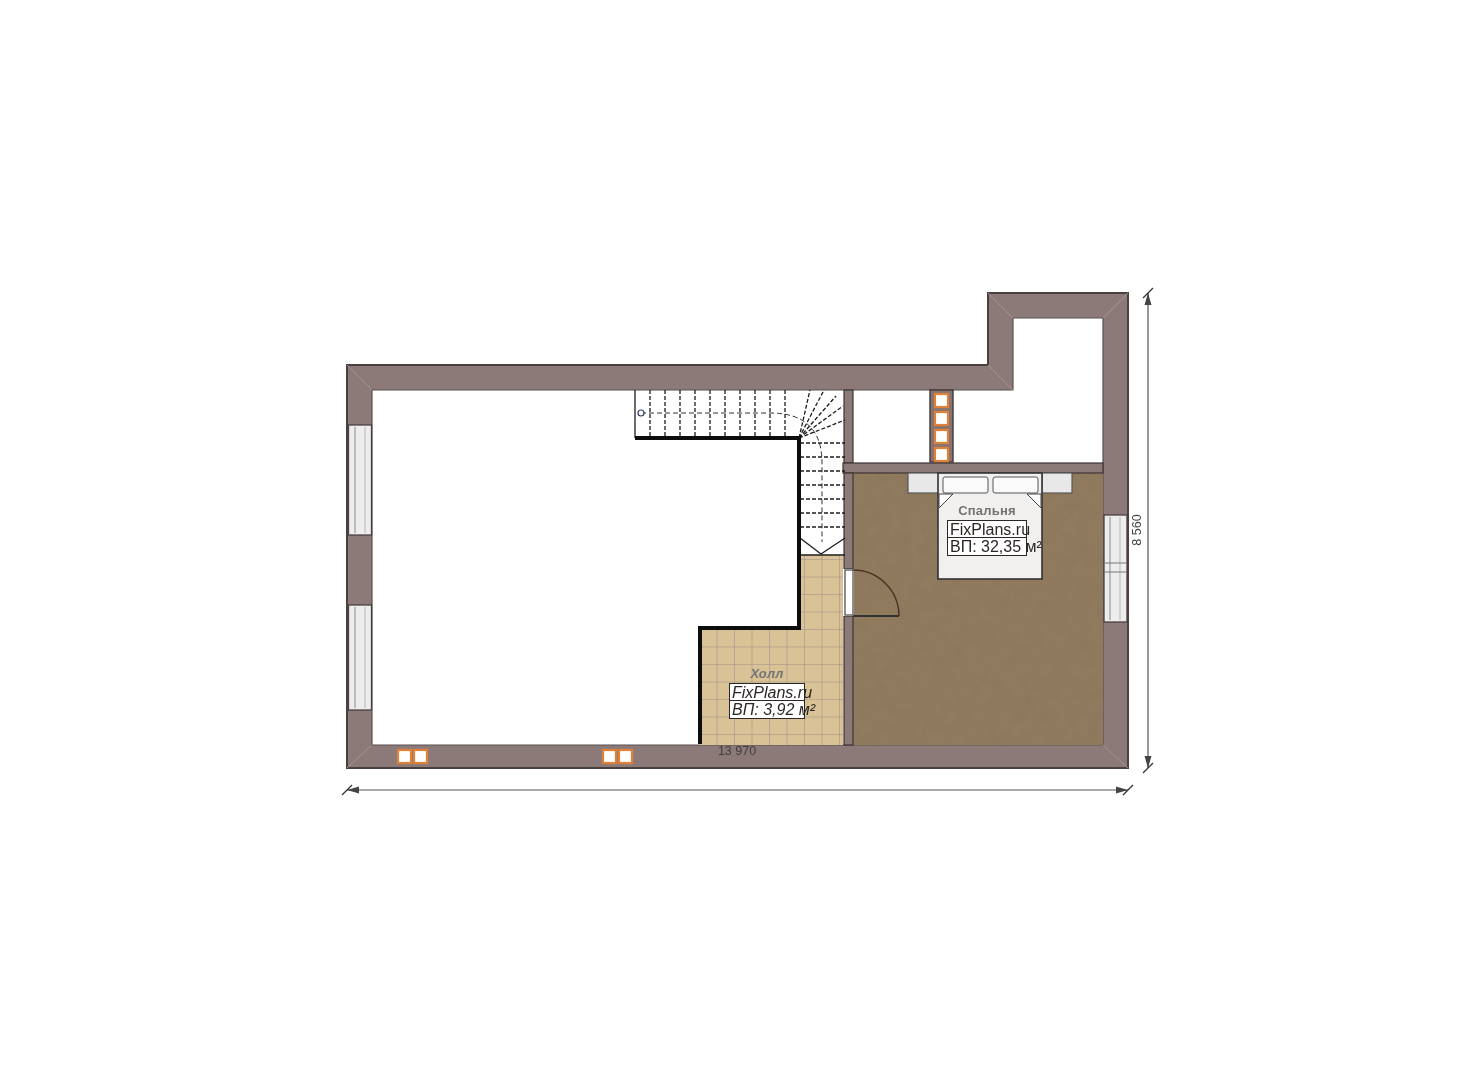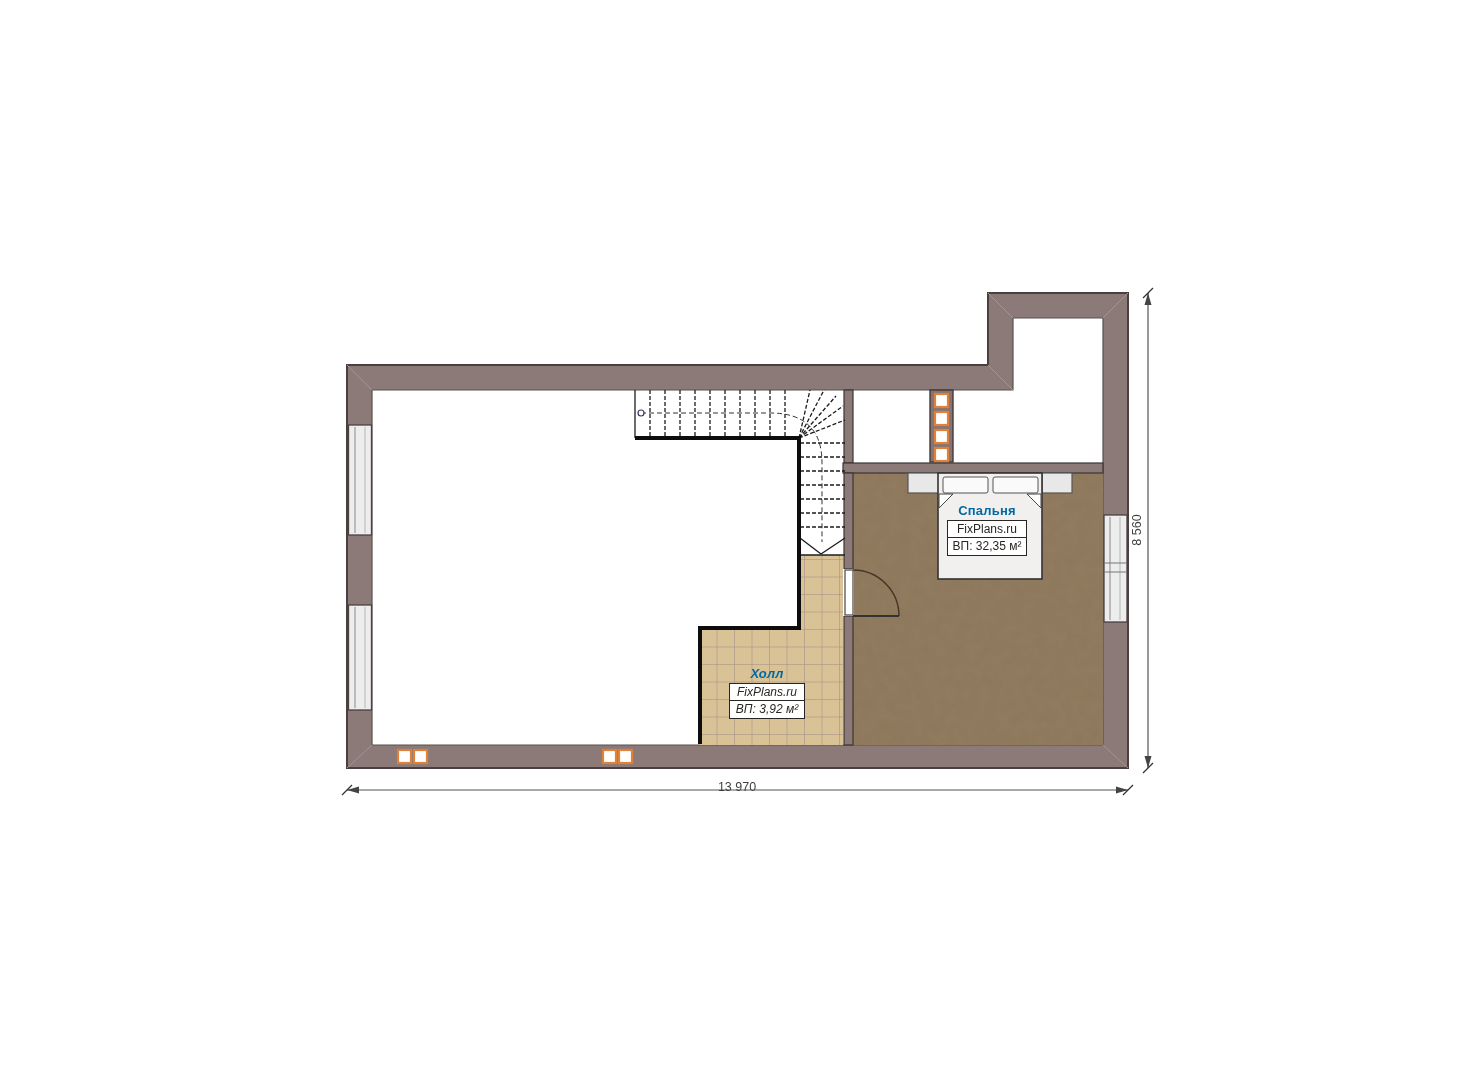--- a/index.html
+++ b/index.html
@@ -3,23 +3,23 @@
 <meta charset="utf-8">
 <style>
   html,body{margin:0;padding:0;}
   body{
     width:1473px;height:1080px;background:#ffffff;position:relative;overflow:hidden;
     font-family:"Liberation Sans", sans-serif;
   }
   .stage{position:absolute;inset:0;}
   svg{position:absolute;left:0;top:0;}
   .room-label{position:absolute;text-align:center;color:#2e2a28;z-index:5;}
-  .room-name{font-weight:bold;font-size:13px;letter-spacing:.2px;margin-bottom:2px;color:#0369a1;}
+  .room-name{font-weight:bold;font-size:13px;letter-spacing:.2px;margin-bottom:2px;color:#737373;}
   .lbl-box{
-    border:1.6px solid #2a2624;background:#ffffff;font-size:12px;line-height:15px;
+    border:1.6px solid #2a2624;background:#ffffff;font-size:16px;line-height:15px;
     padding:1px 2px;color:#2b2624;white-space:nowrap;
   }
   .lbl-box + .lbl-box{margin-top:-1.6px;}
   .dim{position:absolute;font-size:12.5px;color:#3f3f3f;text-align:center;z-index:4;}
   .dim-right{transform:rotate(-90deg);transform-origin:center center;}
 </style>
 </head>
 <body>
 
 <div class="stage">
@@ -188,16 +188,16 @@
     <div class="lbl-box">FixPlans.ru</div>
     <div class="lbl-box">ВП: 32,35 м²</div>
   </div>
 
   <div class="room-label" style="left:729px;top:666px;width:76px;font-style:italic;">
     <div class="room-name">Холл</div>
     <div class="lbl-box">FixPlans.ru</div>
     <div class="lbl-box">ВП: 3,92 м²</div>
   </div>
 
-  <div class="dim" style="left:687px;top:780px;width:100px;">13 970</div>
+  <div class="dim" style="left:687px;top:744px;width:100px;">13 970</div>
   <div class="dim dim-right" style="left:1108px;top:522px;width:60px;height:16px;">8 560</div>
 
 </div>
 
 </body></html>

